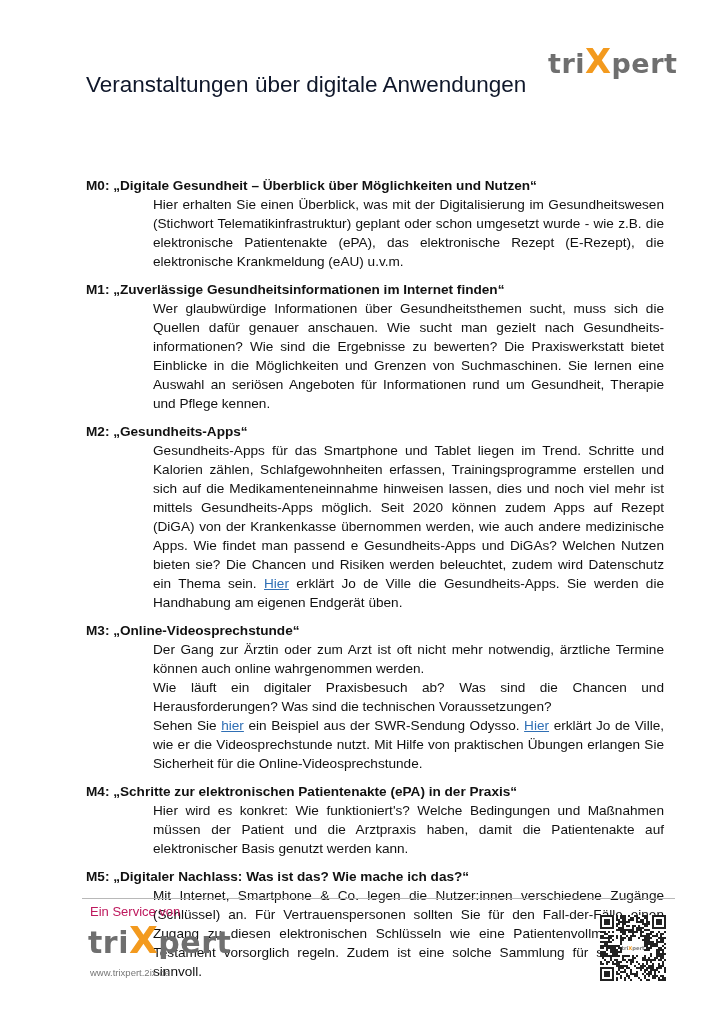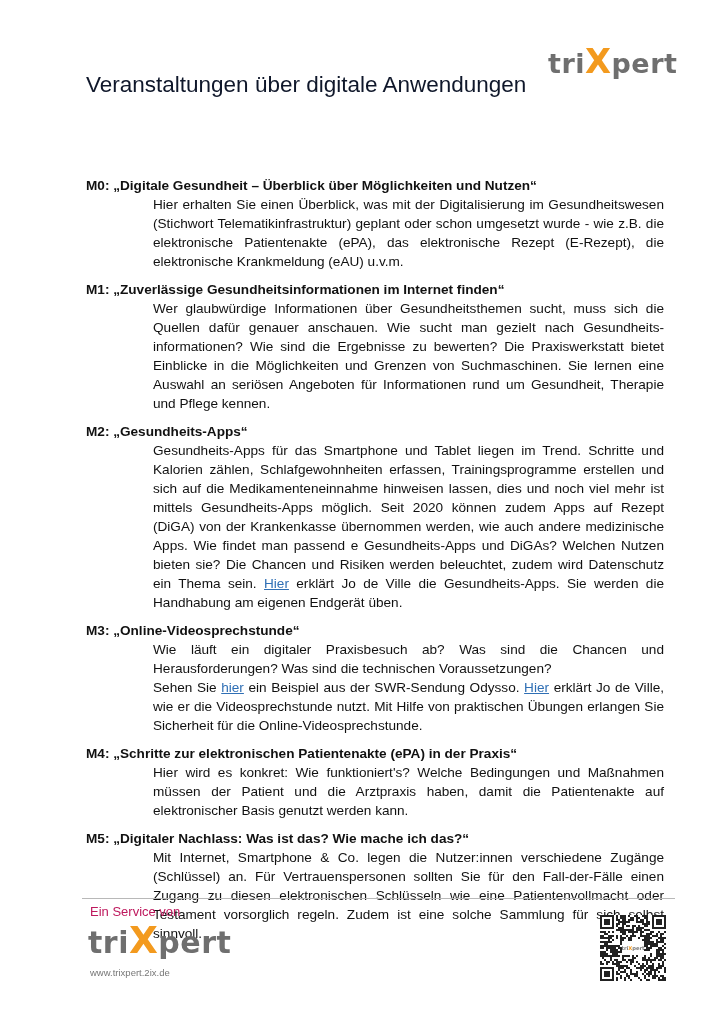--- a/index.html
+++ b/index.html
@@ -55,20 +55,21 @@
     <h2 class="sec-heading">M2: „Gesundheits-Apps“</h2>
     <div class="sec-body">
       <p><span>Gesundheits-Apps für das Smartphone und Tablet liegen im Trend. Schritte und Kalorien zählen, Schlafgewohnheiten erfassen, Trainingsprogramme erstellen und sich auf die Medikamenteneinnahme hinweisen lassen, dies und noch viel mehr ist mittels Gesundheits-Apps möglich. Seit 2020 können zudem Apps auf Rezept (DiGA) von der Krankenkasse übernommen werden, wie auch andere medizinische Apps. Wie findet man passend e Gesundheits-Apps und DiGAs? Welchen Nutzen bieten sie? Die Chancen und Risiken werden beleuchtet, zudem wird Datenschutz ein Thema sein.</span>
         <a href="#">Hier</a><span> erklärt Jo de Ville die Gesundheits-Apps. Sie werden die Handhabung am eigenen Endgerät üben.</span></p>
     </div>
   </div>
 
   <div class="section">
     <h2 class="sec-heading">M3: „Online-Videosprechstunde“</h2>
     <div class="sec-body">
+      <p>Der Gang zur Ärztin oder zum Arzt ist oft nicht mehr notwendig, ärztliche Termine können auch online wahrgenommen werden.</p>
       <p>Wie läuft ein digitaler Praxisbesuch ab? Was sind die Chancen und Herausforderungen? Was sind die technischen Voraussetzungen?</p>
       <p><span>Sehen Sie </span><a href="#">hier</a><span> ein Beispiel aus der SWR-Sendung Odysso. </span><a href="#">Hier</a><span> erklärt Jo de Ville, wie er die Videosprechstunde nutzt. Mit Hilfe von praktischen Übungen erlangen Sie Sicherheit für die Online-Videosprechstunde.</span></p>
     </div>
   </div>
 
   <div class="section">
     <h2 class="sec-heading">M4: „Schritte zur elektronischen Patientenakte (ePA) in der Praxis“</h2>
     <div class="sec-body">
       <p>Hier wird es konkret: Wie funktioniert's? Welche Bedingungen und Maßnahmen müssen der Patient und die Arztpraxis haben, damit die Patientenakte auf elektronischer Basis genutzt werden kann.</p>
     </div>

